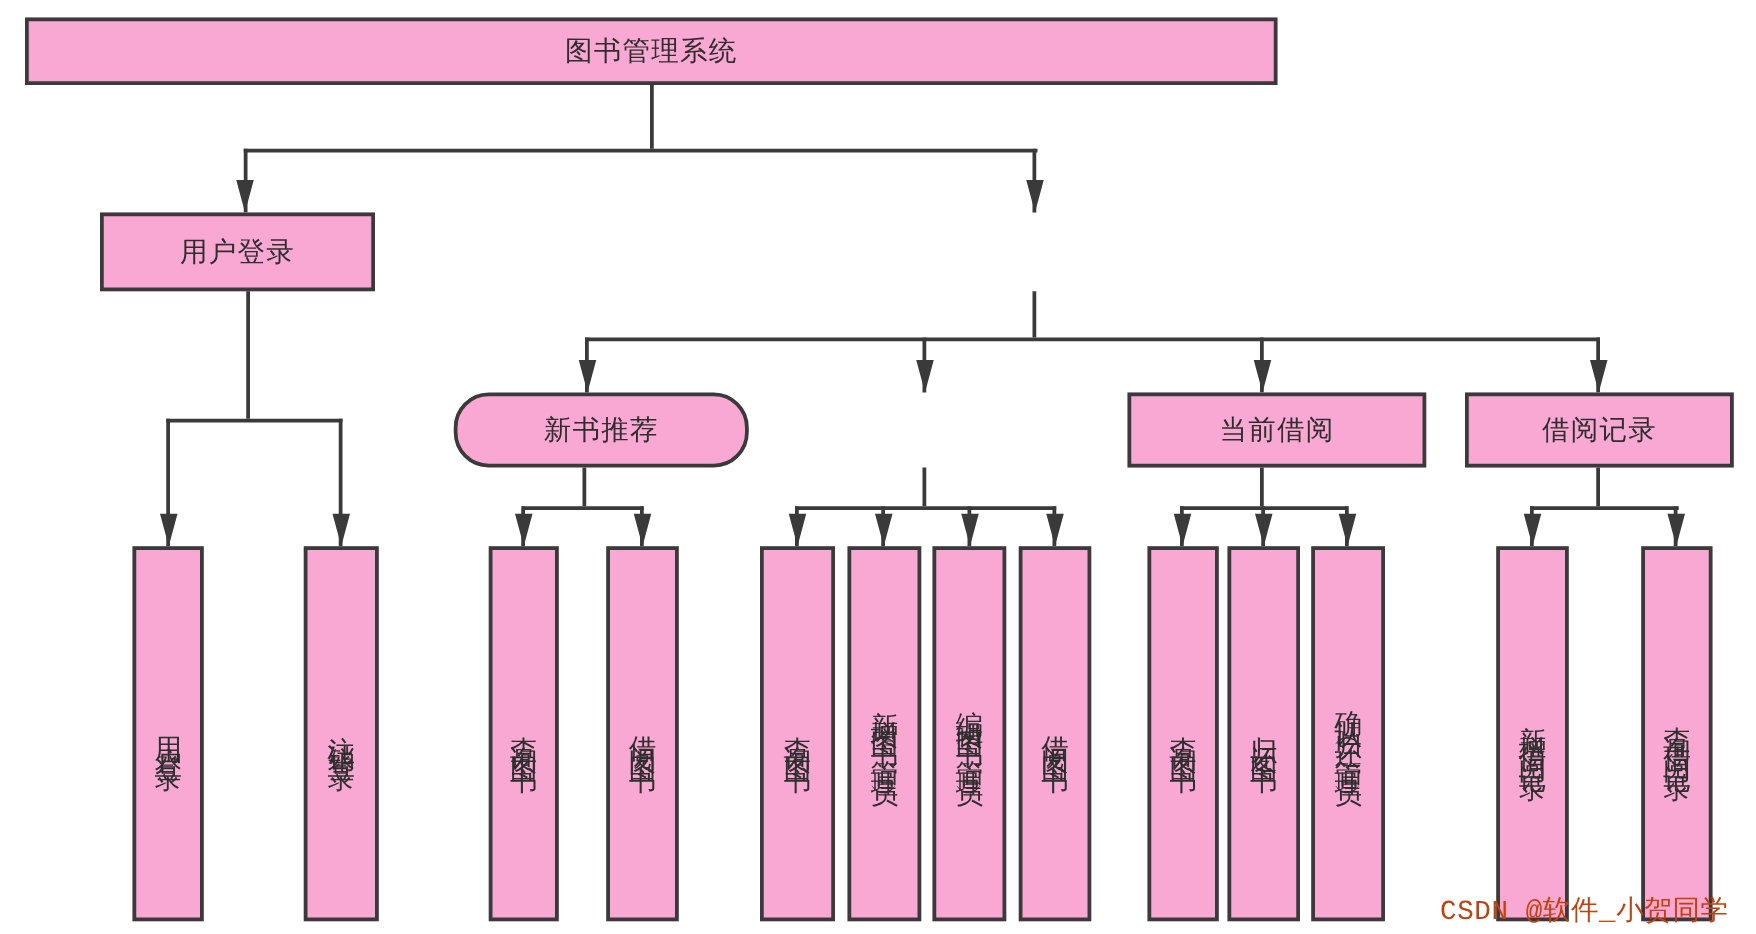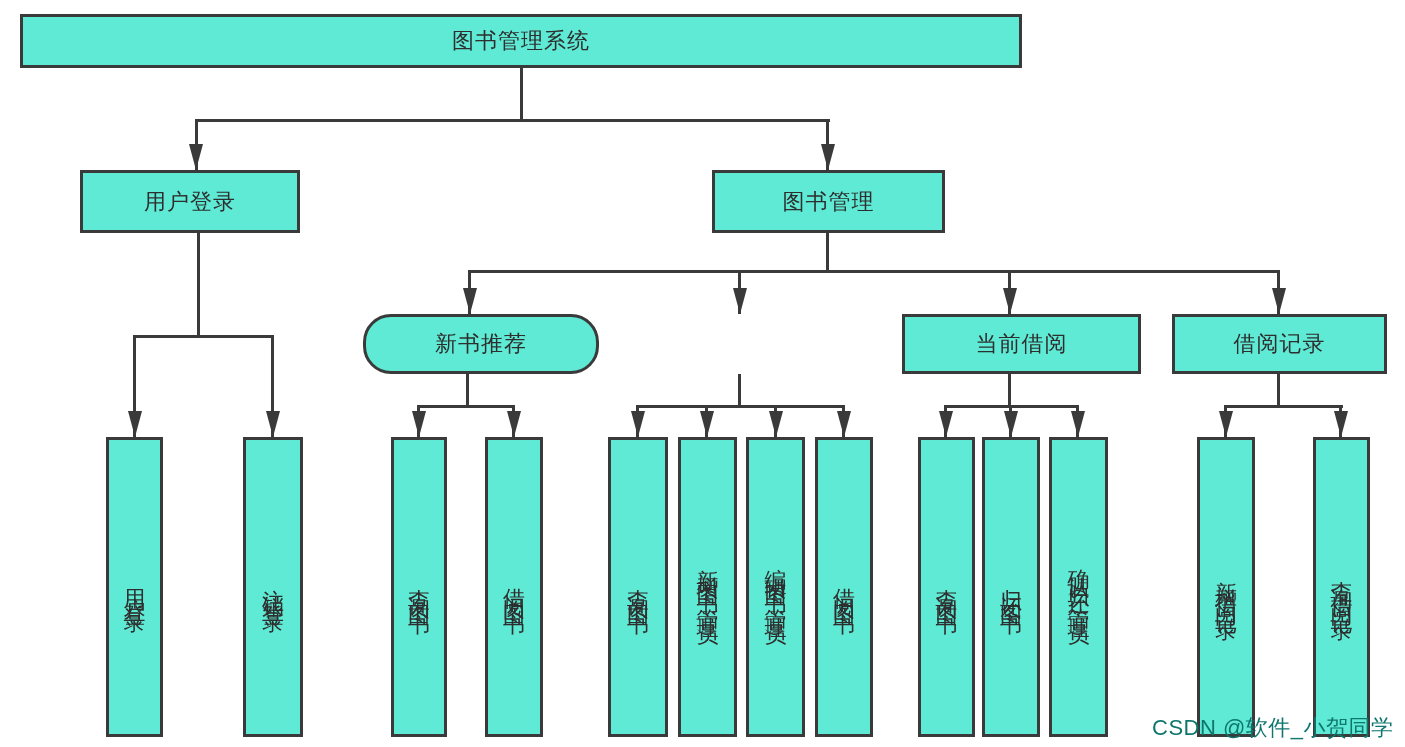--- a/index.html
+++ b/index.html
@@ -7,21 +7,21 @@
     position: relative;
     width: 1405px;
     height: 747px;
     background: #ffffff;
     font-family: "Liberation Sans", sans-serif;
     overflow: hidden;
   }
   .box {
     position: absolute;
     box-sizing: border-box;
-    background: #5eead4;
+    background: #f9a8d4;
     border: 3px solid #3a3a3a;
     color: #2e2e2e;
     display: flex;
     align-items: center;
     justify-content: center;
   }
   .hnode {
     font-size: 22px;
     letter-spacing: 1px;
     white-space: nowrap;
@@ -43,42 +43,42 @@
     height: 0;
     border-left: 7px solid transparent;
     border-right: 7px solid transparent;
     border-top: 26px solid #3a3a3a;
   }
   #watermark {
     position: absolute;
     left: 1152px;
     top: 713px;
     font-size: 22px;
-    color: #0f766e;
+    color: #c2410c;
     white-space: nowrap;
     z-index: 5;
     letter-spacing: 0.5px;
+    font-family: Liberation Mono, monospace;
   }
 </style>
 </head>
 <body>
 
 <div id="canvas">
 
   <div class="box hnode" style="left:20px; top:14px; width:1002px; height:54px;">图书管理系统</div>
 
   <div class="line" style="left:520px; top:68px; width:3px; height:51px;"></div>
   <div class="line" style="left:195px; top:119px; width:635px; height:3px;"></div>
   <div class="line" style="left:195px; top:119px; width:3px; height:51px;"></div>
   <div class="arrow" style="left:189px; top:144px;"></div>
   <div class="line" style="left:826px; top:119px; width:3px; height:51px;"></div>
   <div class="arrow" style="left:821px; top:144px;"></div>
 
   <div class="box hnode" style="left:80px; top:170px; width:220px; height:63px;">用户登录</div>
-  <div class="box hnode" style="left:712px; top:170px; width:233px; height:63px;">图书管理</div>
 
   <div class="line" style="left:197px; top:233px; width:3px; height:102px;"></div>
   <div class="line" style="left:133px; top:335px; width:141px; height:3px;"></div>
   <div class="line" style="left:133px; top:335px; width:3px; height:102px;"></div>
   <div class="arrow" style="left:128px; top:411px;"></div>
   <div class="line" style="left:271px; top:335px; width:3px; height:102px;"></div>
   <div class="arrow" style="left:266px; top:411px;"></div>
 
   <div class="line" style="left:826px; top:233px; width:3px; height:37px;"></div>
   <div class="line" style="left:468px; top:270px; width:812px; height:3px;"></div>

